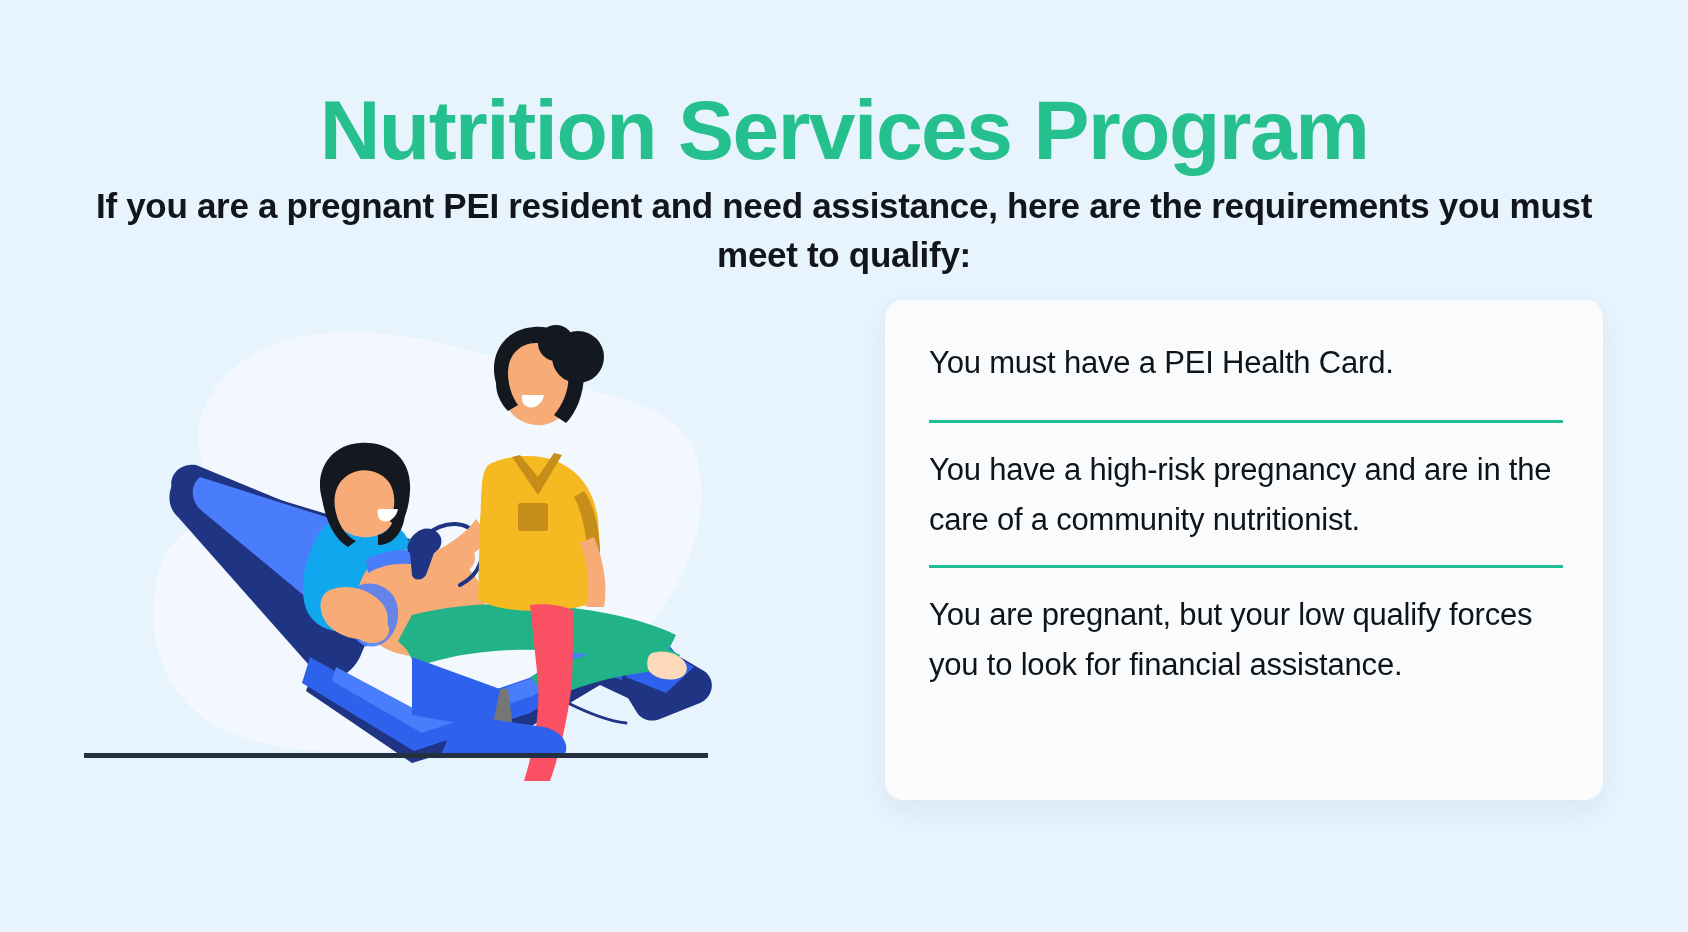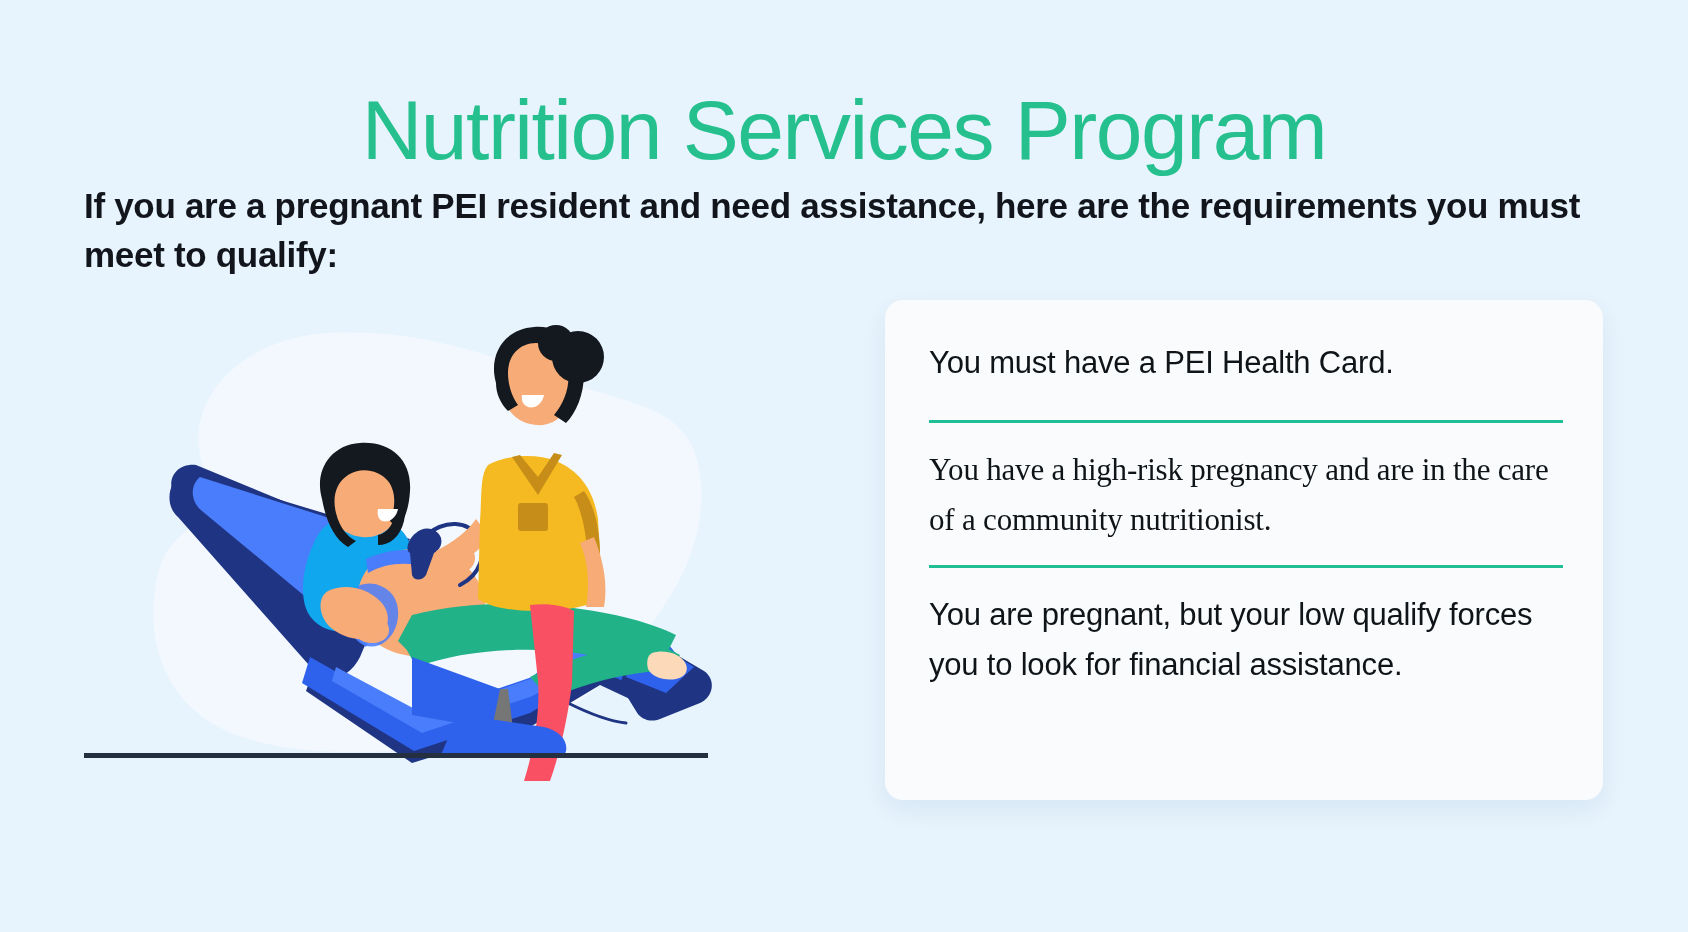--- a/index.html
+++ b/index.html
@@ -25,31 +25,32 @@
 
   
   .page-title {
     position: absolute;
     top: 26px;
     left: 0;
     width: 1688px;
     text-align: center;
     font-size: 84px;
     line-height: 96px;
-    font-weight: 400;
+    font-weight: 700;
     letter-spacing: -1.5px;
     color: #25c08d;
     white-space: nowrap;
   }
 
   .page-subtitle {
     position: absolute;
     top: 146px;
     left: 84px;
     width: 1520px;
+    text-align: center;
     font-size: 35px;
     line-height: 49px;
     font-weight: 700;
     color: #12161c;
     letter-spacing: -0.3px;
   }
 
   
   .illustration {
     position: absolute;
@@ -82,21 +83,21 @@
 
   .req-item {
     font-size: 31px;
     line-height: 50px;
     font-weight: 400;
     color: #0f1419;
     letter-spacing: -0.2px;
     padding: 0;
   }
   .req-item.first { padding-bottom: 32px; }
-  .req-item.mid { padding: 22px 0 20px 0; font-family: Liberation Serif, serif; }
+  .req-item.mid { padding: 22px 0 20px 0; }
   .req-item.last { padding-top: 22px; }
 
   .req-divider {
     height: 3px;
     background: #20be94;
     width: 100%;
     border: 0;
     margin: 0;
   }
 

